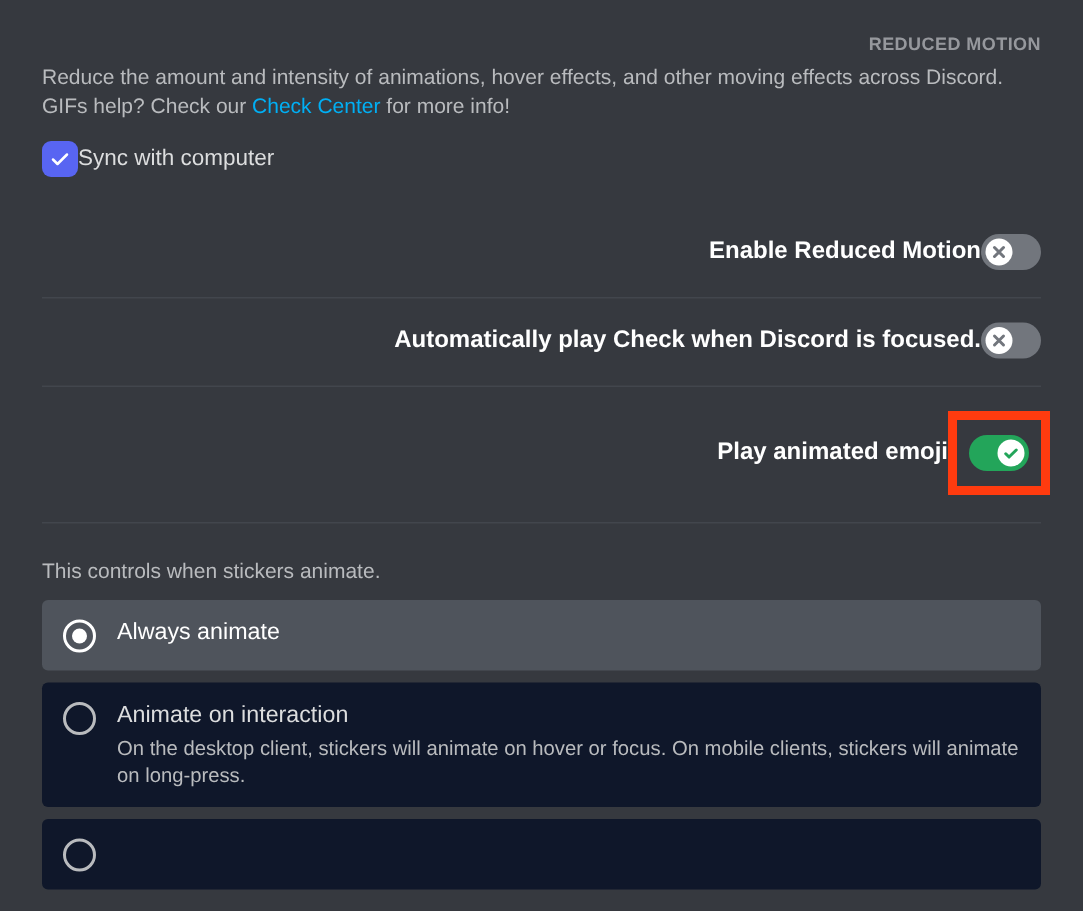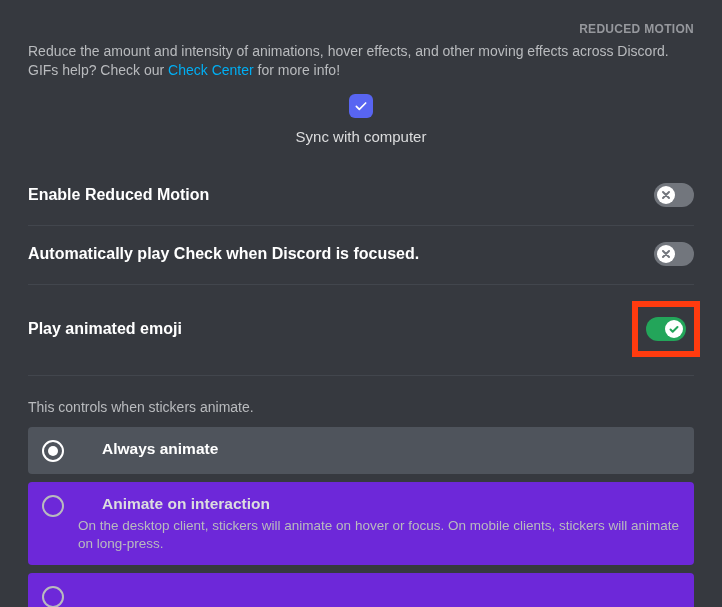--- a/index.html
+++ b/index.html
@@ -28,40 +28,38 @@
     line-height: 1.35;
     margin-bottom: 14px;
   }
   .section-desc a {
     color: #00aff4;
     text-decoration: none;
   }
   .checkbox-row {
     display: flex;
     align-items: center;
-    gap: 10px;
     margin-bottom: 22px;
     cursor: pointer;
-    flex-direction: column;
   }
   .checkbox {
     width: 24px;
     height: 24px;
     border-radius: 6px;
     background: #5865f2;
     display: flex;
     align-items: center;
     justify-content: center;
   }
   .checkbox svg { width: 16px; height: 16px; }
   .checkbox-label { color: #dcddde; font-size: 15px; }
   .toggle-row {
     display: flex;
     align-items: center;
-    justify-content: space-between;
+    justify-content: flex-end;
     padding: 16px 0 18px 0;
     border-bottom: 1px solid #42464d;
   }
   .toggle-row.highlighted {
     padding-right: 0;
   }
   .toggle-label {
     color: #ffffff;
     font-size: 16px;
     font-weight: 600;
@@ -103,21 +101,21 @@
   .radio-item {
     display: flex;
     align-items: flex-start;
     gap: 14px;
     padding: 12px 14px;
     border-radius: 4px;
     margin-bottom: 8px;
     cursor: pointer;
   }
   .radio-item.selected { background: #4f545c; }
-  .radio-item:not(.selected) { background: #6d28d9; }
+  .radio-item:not(.selected) { background: #0f172a; }
   .radio-circle {
     width: 22px;
     height: 22px;
     border: 2px solid #b9bbbe;
     border-radius: 50%;
     flex-shrink: 0;
     display: flex;
     align-items: center;
     justify-content: center;
     margin-top: 1px;
@@ -128,23 +126,22 @@
     height: 10px;
     border-radius: 50%;
     background: #fff;
     display: none;
   }
   .radio-item.selected .radio-dot { display: block; }
   .radio-text { flex: 1; }
   .radio-title {
     color: #ffffff;
     font-size: 15.5px;
-    font-weight: 700;
+    font-weight: 400;
     line-height: 1.35;
-    margin-left: 24px;
   }
   .radio-item:not(.selected) .radio-title { color: #dcddde; }
   .radio-desc {
     color: #b9bbbe;
     font-size: 13.5px;
     line-height: 1.35;
     margin-top: 2px;
   }
 </style>
 </head>

